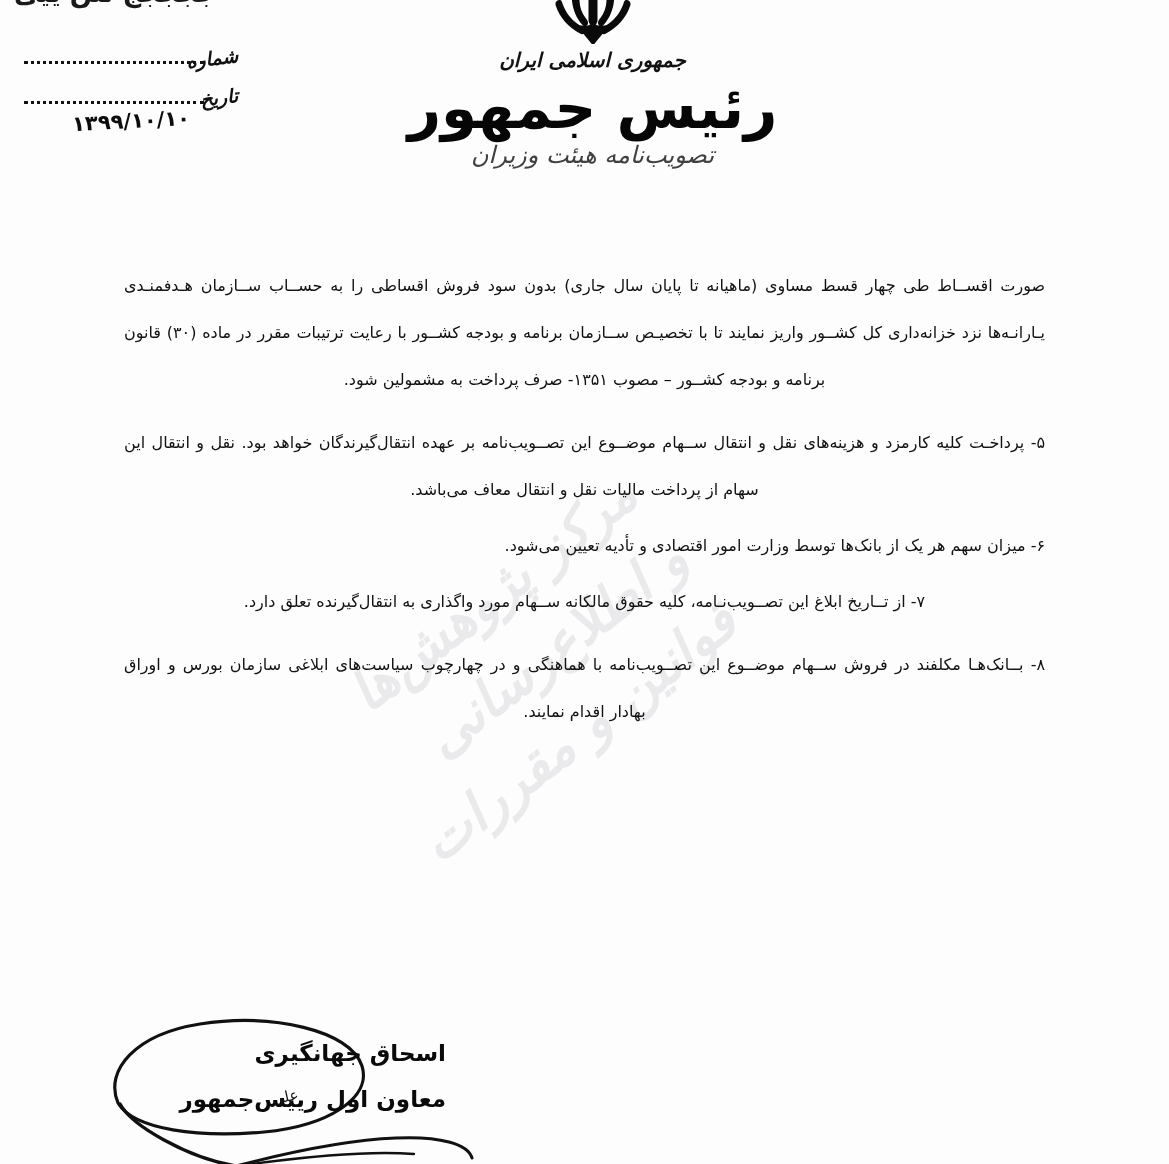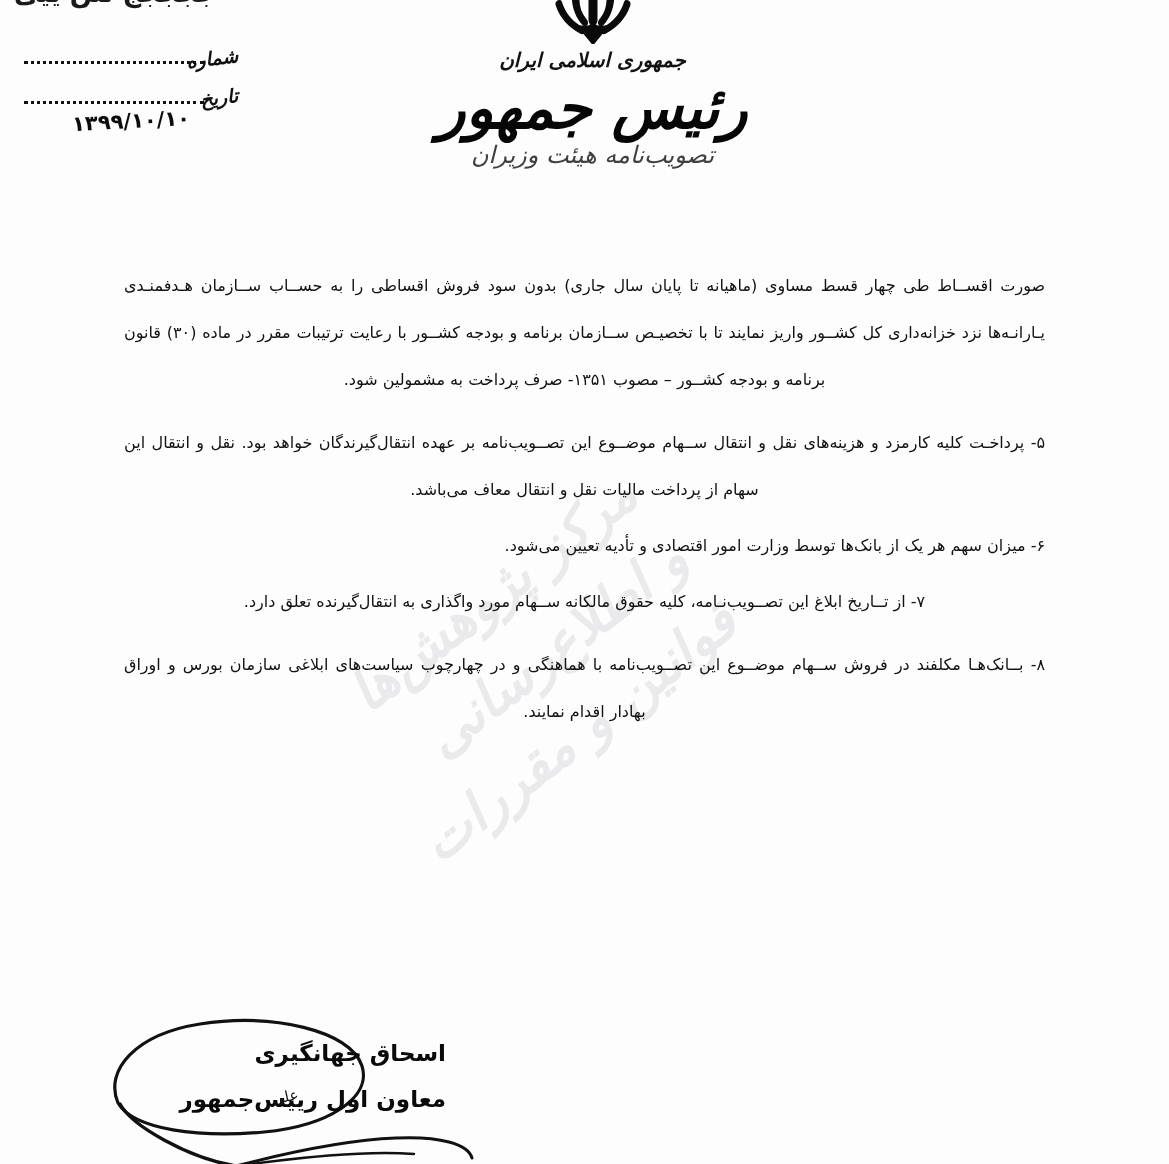--- a/index.html
+++ b/index.html
@@ -108,21 +108,20 @@
     font-size: 20px;
     font-weight: 700;
     font-style: italic;
     color: #121212;
     letter-spacing: 0.5px;
   }
   .president-line {
     margin-top: 6px;
     font-size: 58px;
     font-weight: 700;
-    font-style: italic;
     color: #060606;
     line-height: 1.05;
     letter-spacing: 1px;
   }
   .doctype-line {
     margin-top: 2px;
     font-size: 24px;
     font-weight: 400;
     font-style: italic;
     color: #404040;

